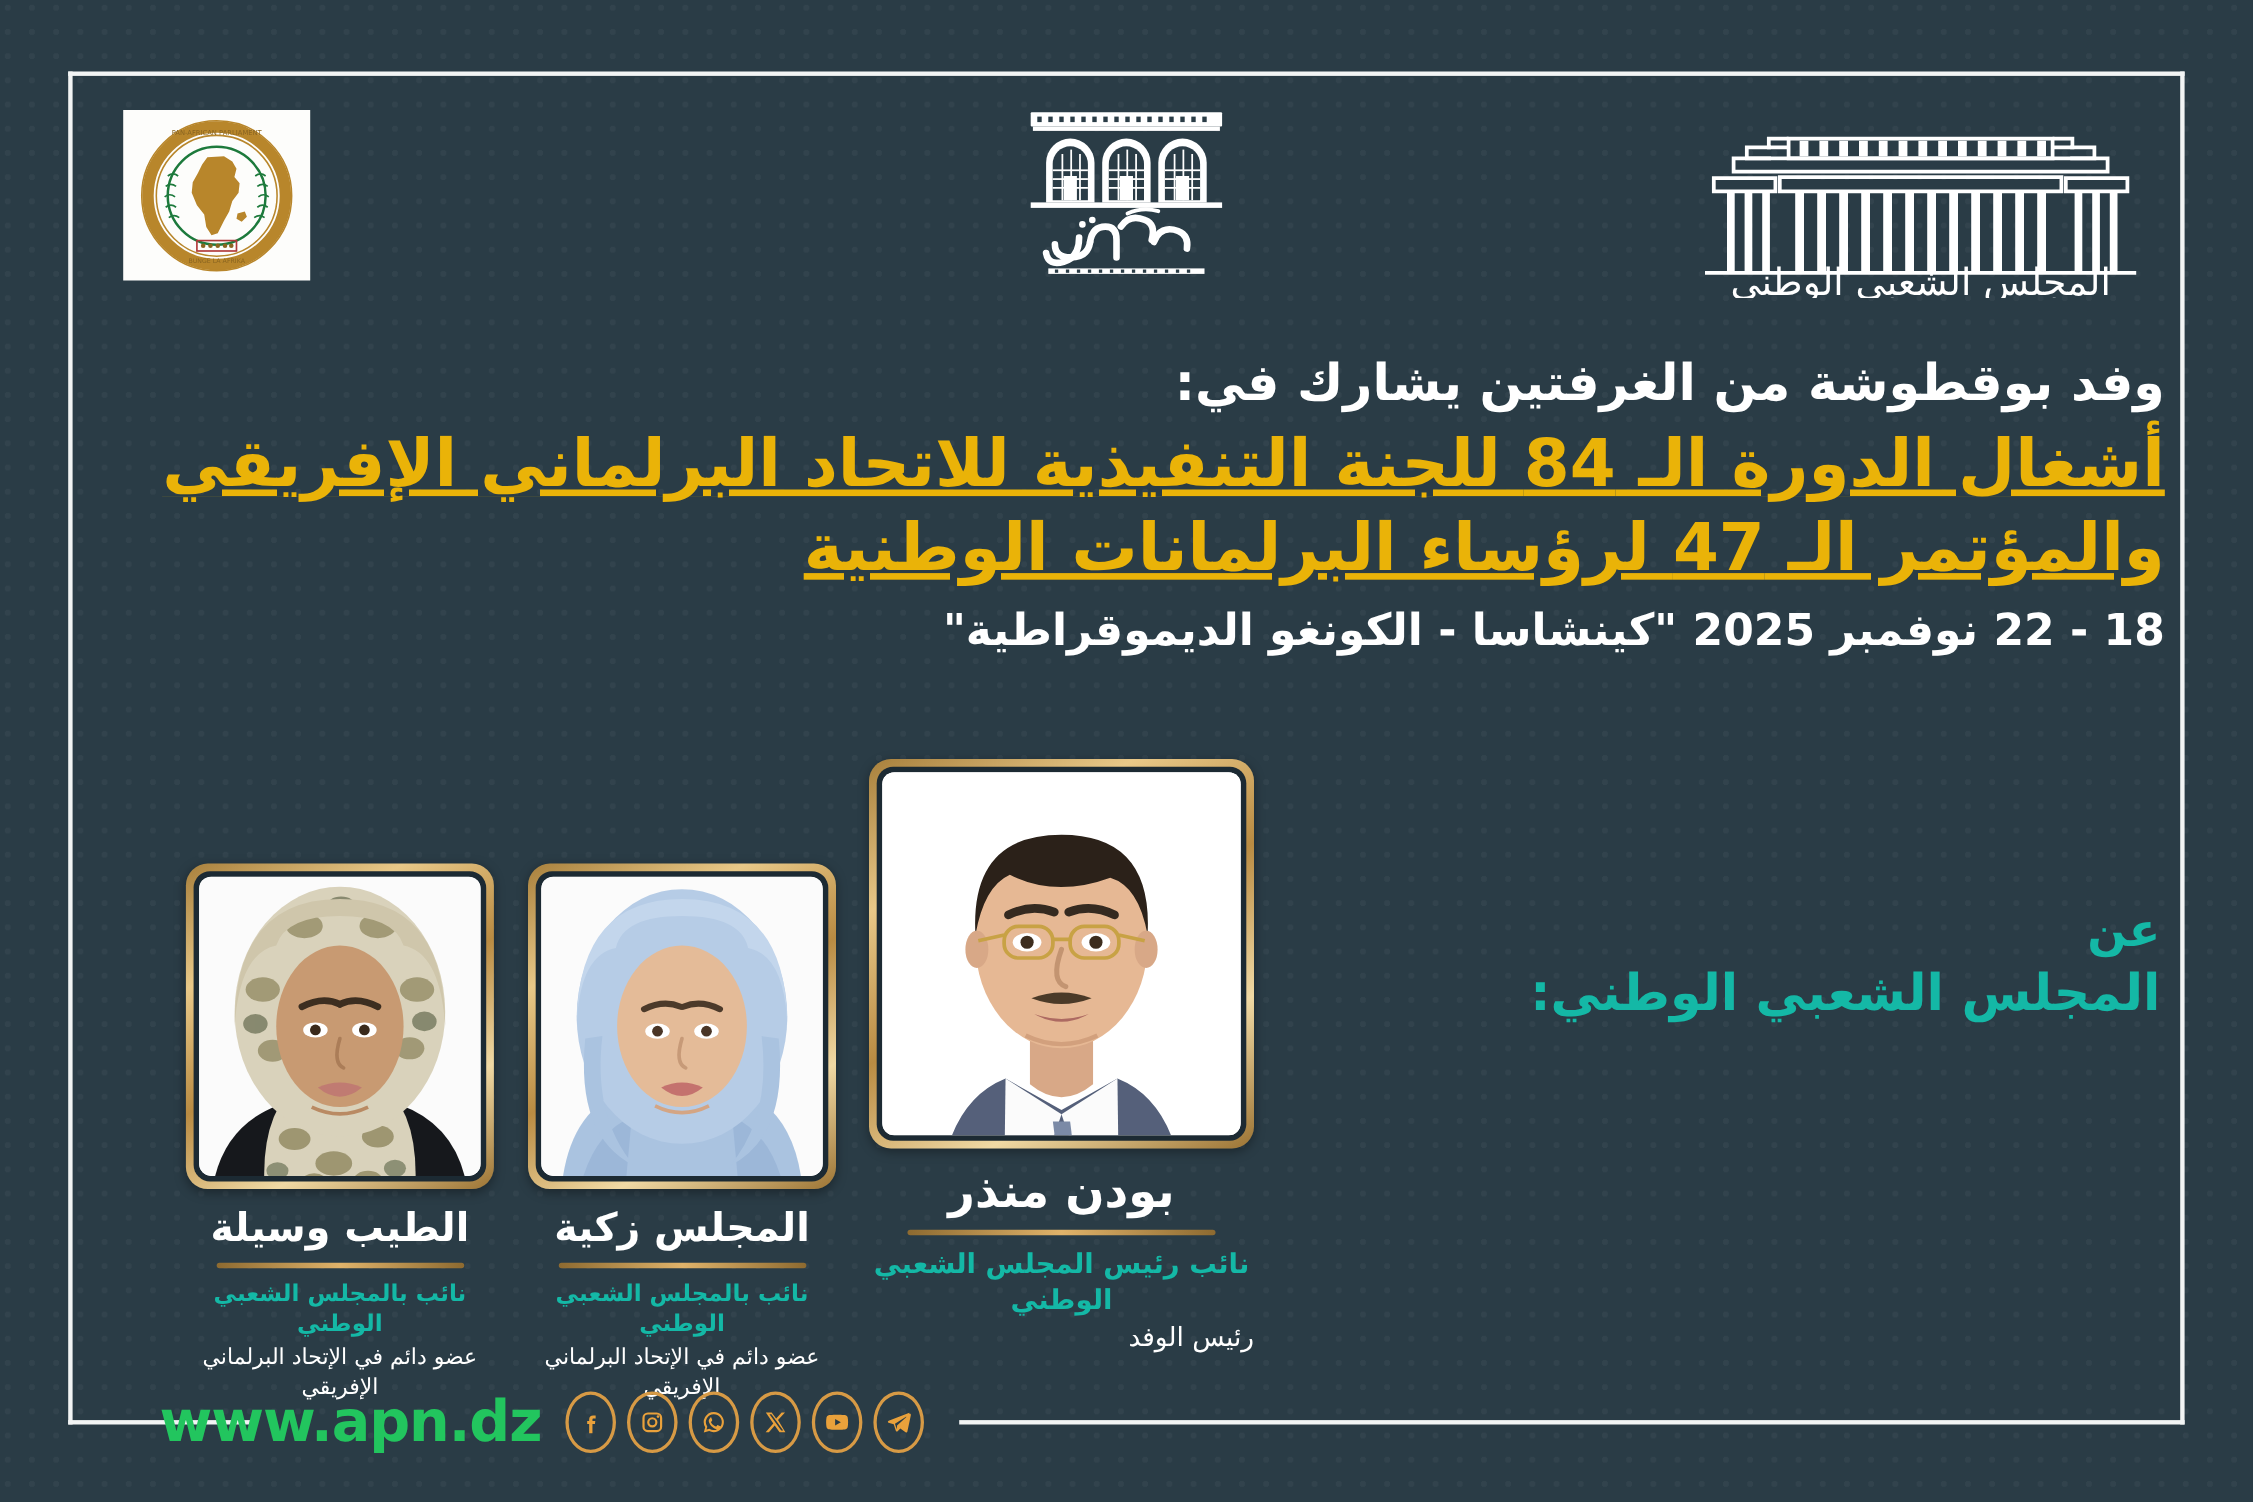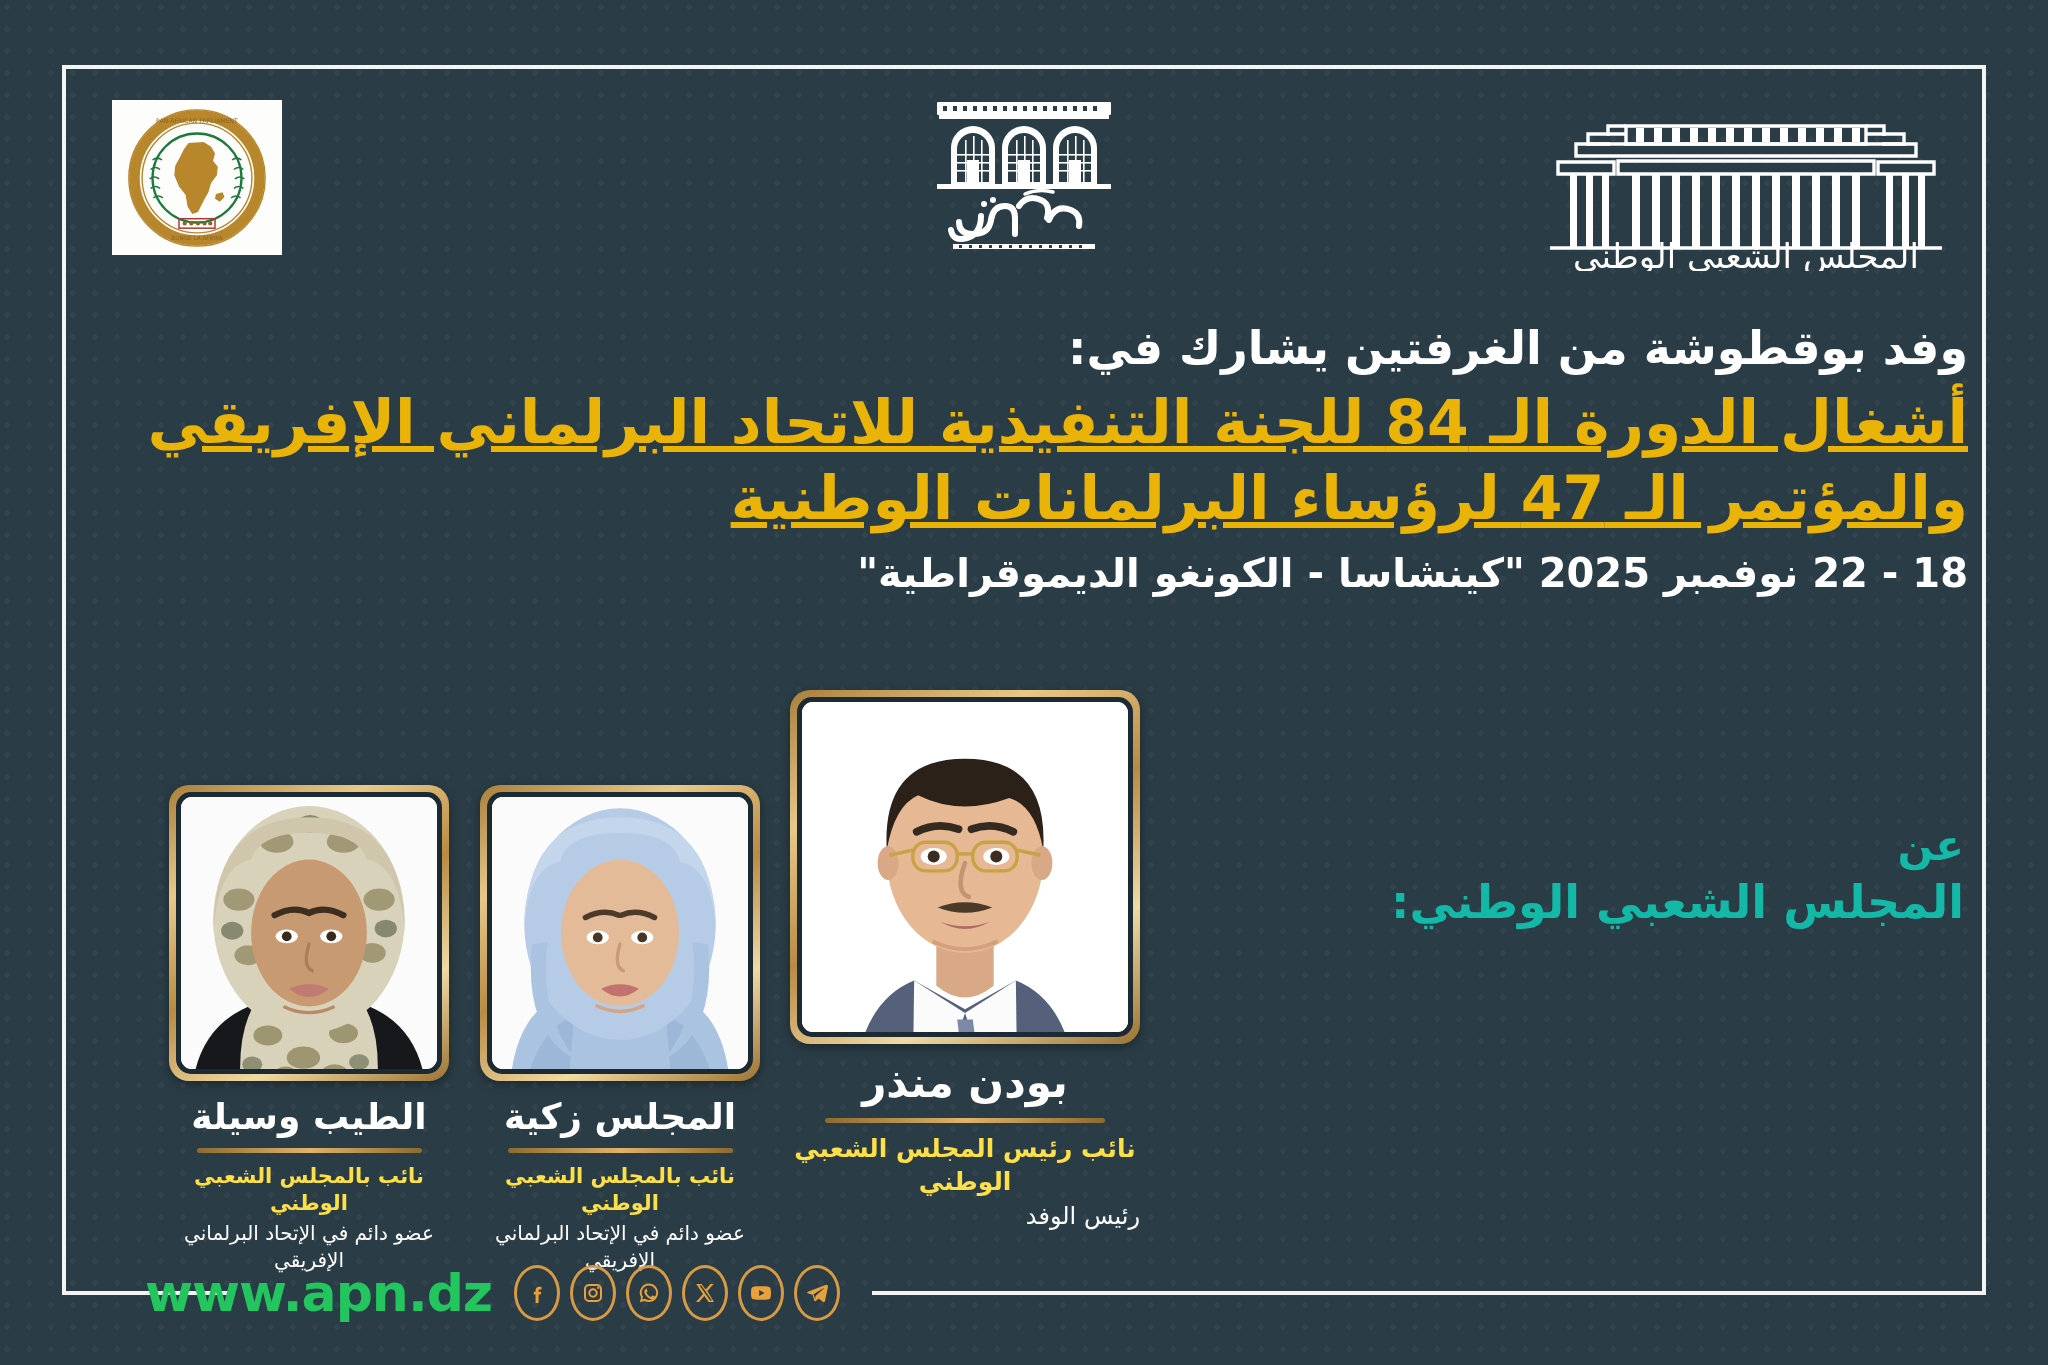--- a/index.html
+++ b/index.html
@@ -108,21 +108,21 @@
   .p-big   .p-name{ font-size:42px; }
   .p-mid   .p-name, .p-small .p-name{ font-size:36px; }
 
   .p-rule{
     height:5px; border-radius:3px; margin:10px auto 10px;
     background:linear-gradient(90deg,#8d6a30,#e0b36a,#8d6a30);
   }
   .p-big .p-rule{ width:280px; }
   .p-mid .p-rule, .p-small .p-rule{ width:225px; }
 
-  .p-role1{ color:#fde047; font-weight:bold; line-height:1.3; }
+  .p-role1{ color:#14b8a6; font-weight:bold; line-height:1.3; }
   .p-role2{ color:#ffffff; line-height:1.35; margin-top:2px; }
   .p-big .p-role1{ font-size:25px; }
   .p-big .p-role2{ font-size:24px;text-align:right; }
   .p-mid .p-role1, .p-small .p-role1{ font-size:21px; }
   .p-mid .p-role2, .p-small .p-role2{ font-size:20px; }
 
   
   .footer{
     position:absolute; left:145px; top:1258px; height:70px;
     display:flex; align-items:center; gap:22px; z-index:6; direction:ltr;

